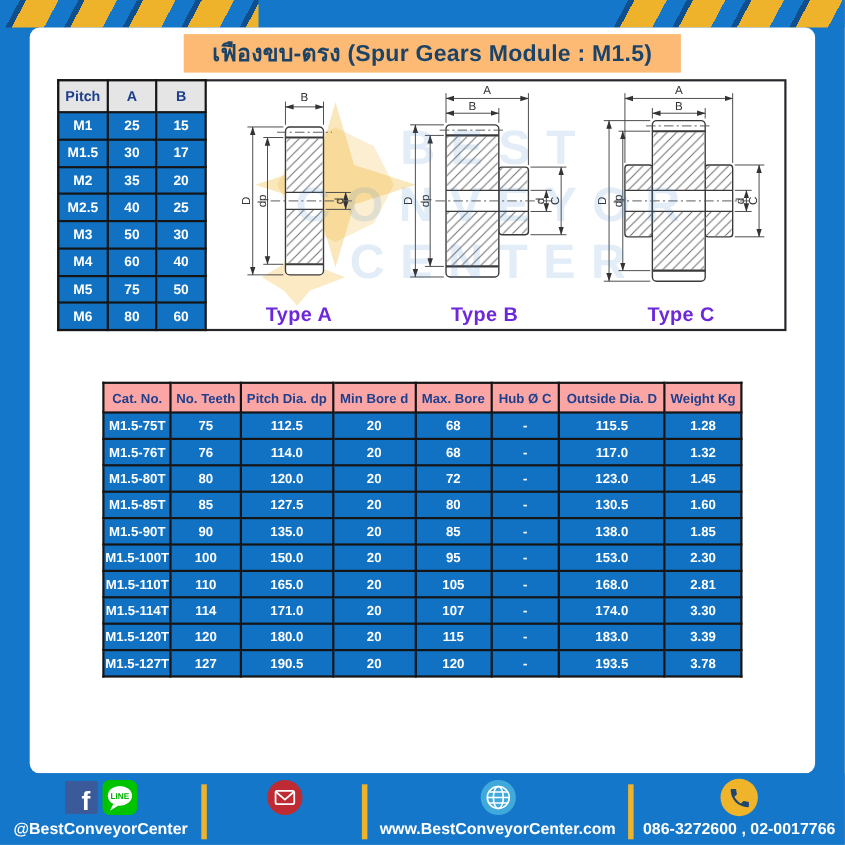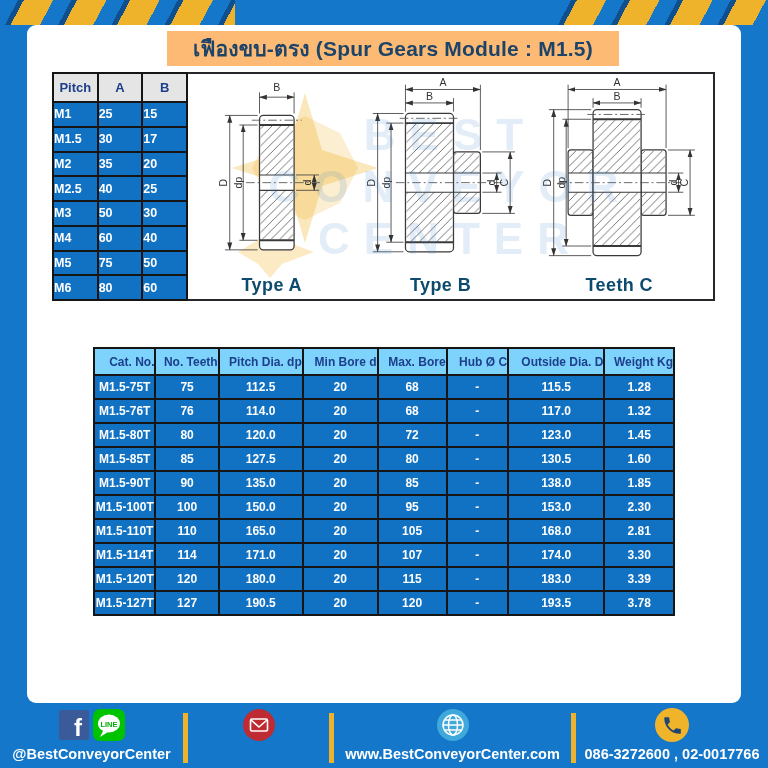--- a/index.html
+++ b/index.html
@@ -18,33 +18,33 @@
              background:#fdba74;color:#1c4368;font-weight:bold;font-size:21px;
              text-align:center;line-height:35px;letter-spacing:.2px;}
   
   .panel{position:absolute;left:25px;top:47px;width:659px;height:225px;
          border:2px solid #26272b;background:#fff;}
   table{border-collapse:collapse;}
   .pitch-table{position:absolute;left:-2px;top:-2px;width:136px;height:229px;table-layout:fixed;}
   .pitch-table th{background:#e5e5e5;color:#1d3f8c;font-size:13px;font-weight:bold;
                   border:2px solid #151515;height:27px;padding:0;}
   .pitch-table td{background:#1172c4;color:#fff;font-size:12.5px;font-weight:bold;
-                  border:2px solid #151515;text-align:left;height:22px;padding:0;}
+                  border:2px solid #151515;text-align:center;height:22px;padding:0;}
   .diagrams{position:absolute;left:134px;top:0;right:0;bottom:0;
             display:flex;justify-content:space-evenly;align-items:flex-start;padding-top:3px;}
   .diagrams figure{margin:0;text-align:center;position:relative;z-index:1;}
-  .diagrams figcaption{font-size:18px;font-weight:bold;color:#0c4a6e;letter-spacing:.4px;margin-top:0;}
+  .diagrams figcaption{font-size:18px;font-weight:bold;color:#6d28d9;letter-spacing:.4px;margin-top:0;}
   .wm{position:absolute;inset:0;display:flex;flex-direction:column;justify-content:center;
       align-items:center;gap:8px;z-index:2;pointer-events:none;}
   .wm span{font-size:44px;font-weight:bold;letter-spacing:14px;color:rgba(58,135,200,0.15);line-height:1;}
   .star-logo{position:absolute;left:42px;top:14px;z-index:0;pointer-events:none;}
   
   .gear-table{position:absolute;left:66px;top:322px;width:582px;table-layout:fixed;}
-  .gear-table th{background:#7dd3fc;color:#1d3f8c;font-size:12px;font-weight:bold;
-                 border:2px solid #151515;height:23px;padding:1px 0;text-align:right;}
+  .gear-table th{background:#fca5a5;color:#1d3f8c;font-size:12px;font-weight:bold;
+                 border:2px solid #151515;height:23px;padding:1px 0;}
   .gear-table td{background:#1172c4;color:#fff;font-size:12px;font-weight:bold;
                  border:2px solid #151515;text-align:center;height:20px;padding:1px 0;}
   
   .footer{position:absolute;left:0;right:0;bottom:0;height:65px;background:#1577c9;
           display:flex;align-items:stretch;}
   .fsec{display:flex;flex-direction:column;align-items:center;padding-top:6px;}
   .fsep{width:5px;height:50px;background:#efb32b;align-self:center;margin-top:4px;flex:0 0 5px;}
   .ficons{display:flex;gap:4px;align-items:center;height:36px;}
   .ftext{font-size:14.5px;font-weight:bold;color:#fff;white-space:nowrap;margin-top:1px;}
   svg text{font-family:"Liberation Sans",sans-serif;}
@@ -295,21 +295,21 @@
               <line x1="136" y1="144" x2="164" y2="144"></line>
             <line x1="159" y1="76" x2="159" y2="144" marker-start="url(#aC)" marker-end="url(#aC)"></line>
           </g>
           <text class="dimtxt" x="83" y="9" text-anchor="middle">A</text>
           <text class="dimtxt" x="83" y="24" text-anchor="middle">B</text>
           <text class="dimtxt" text-anchor="middle" transform="rotate(-90 10 110)" x="10" y="114">D</text>
           <text class="dimtxt" text-anchor="middle" transform="rotate(-90 25 110)" x="25" y="114">dp</text>
           <text class="dimtxt" text-anchor="middle" transform="rotate(-90 141 110)" x="141" y="114">d</text>
           <text class="dimtxt" text-anchor="middle" transform="rotate(-90 153 110)" x="153" y="114">C</text>
         </svg>
-        <figcaption>Teeth C</figcaption>
+        <figcaption>Type C</figcaption>
       </figure>
 
     </div>
   </div>
 
   <table class="gear-table">
     <colgroup>
       <col style="width:10.6%">
         <col style="width:10.9%">
         <col style="width:14.5%">

